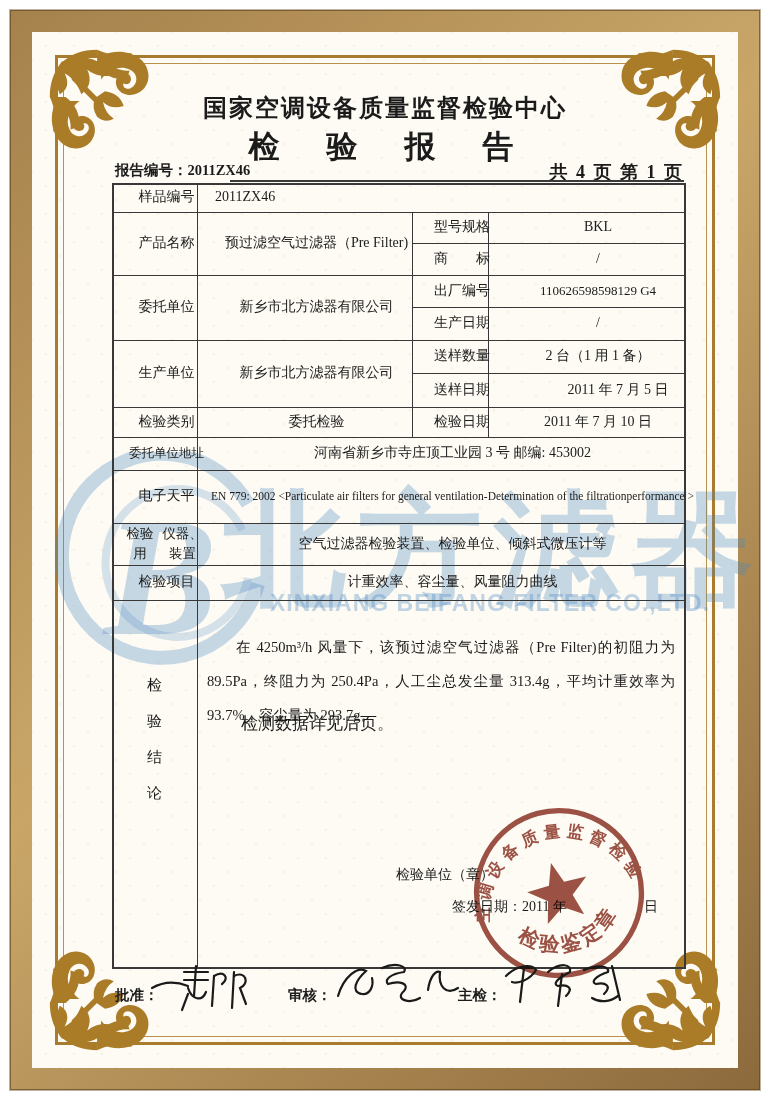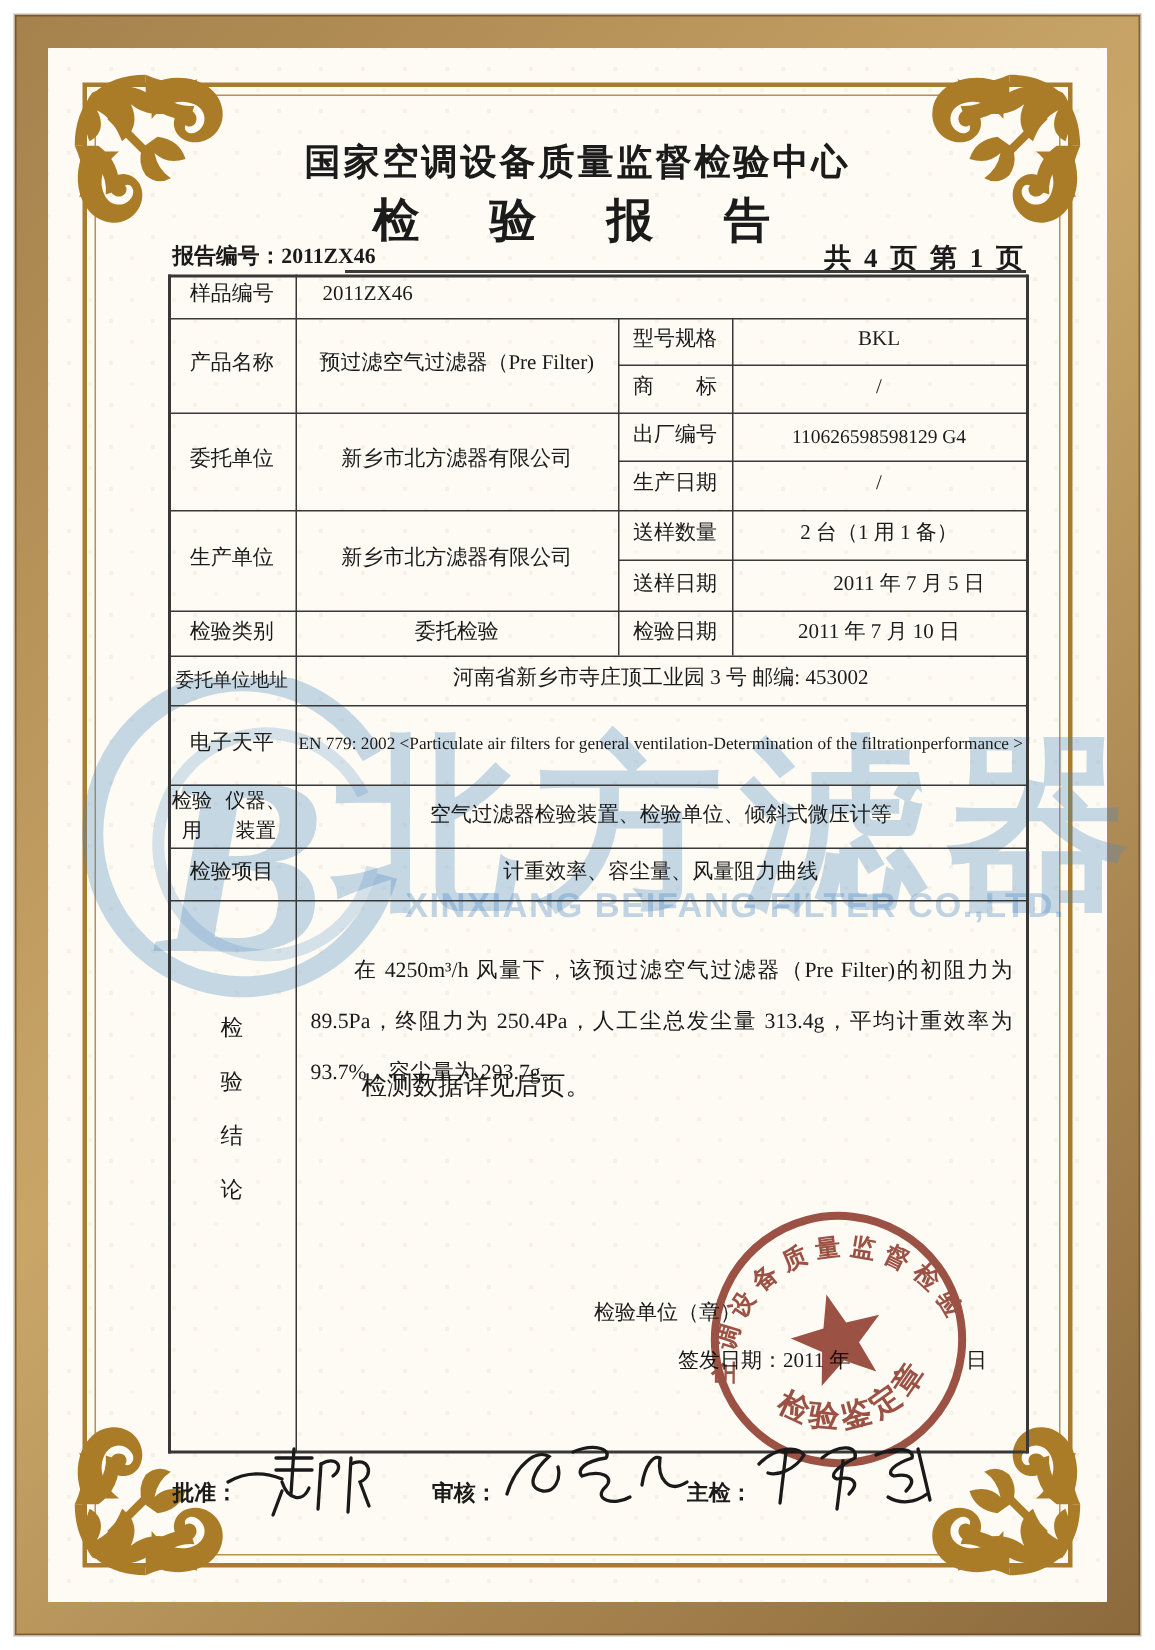--- a/index.html
+++ b/index.html
@@ -28,21 +28,21 @@
   .wm-logo{position:absolute;left:52px;top:452px;width:220px;height:230px;}
   
   .org{position:absolute;left:0;top:92px;width:770px;text-align:center;font-size:24px;font-weight:bold;letter-spacing:2px;}
   .rpt-title{position:absolute;left:0;top:126px;width:770px;text-align:center;font-size:31px;font-weight:bold;letter-spacing:8px;}
   .rpt-no{position:absolute;left:115px;top:161px;font-size:14.5px;font-weight:bold;}
   .page-info{position:absolute;right:86px;top:160px;font-size:18px;font-weight:bold;letter-spacing:2px;}
   .rule{position:absolute;left:230px;top:180px;width:454px;height:2px;background:#3a3a3a;}
   
   .hl,.vl{position:absolute;background:#383838;}
   .cell{position:absolute;display:flex;align-items:center;justify-content:center;
-        font-size:14px;line-height:1.35;text-align:center;}
+        font-size:14px;line-height:1.35;text-align:center;padding-left:12px;}
   .cell.left{justify-content:flex-start;text-align:left;padding-left:18px;box-sizing:border-box;}
   .small{font-size:12.5px;}
   .basis{font-size:11.5px;line-height:1.9;flex-direction:row;}
   .vert-label{position:absolute;left:112px;top:600px;width:85px;height:368px;display:flex;flex-direction:column;
         align-items:center;justify-content:center;gap:17px;font-size:15px;padding-bottom:90px;box-sizing:border-box;}
   .concl-body{position:absolute;left:207px;top:630px;width:468px;font-size:14.5px;line-height:34px;
         text-align:justify;text-indent:2em;}
   .concl-note{position:absolute;left:207px;top:712px;width:468px;font-size:17px;text-indent:2em;}
   .unit-label{position:absolute;left:396px;top:866px;font-size:14px;}
   .sign-prefix{position:absolute;left:452px;top:898px;font-size:14px;}

